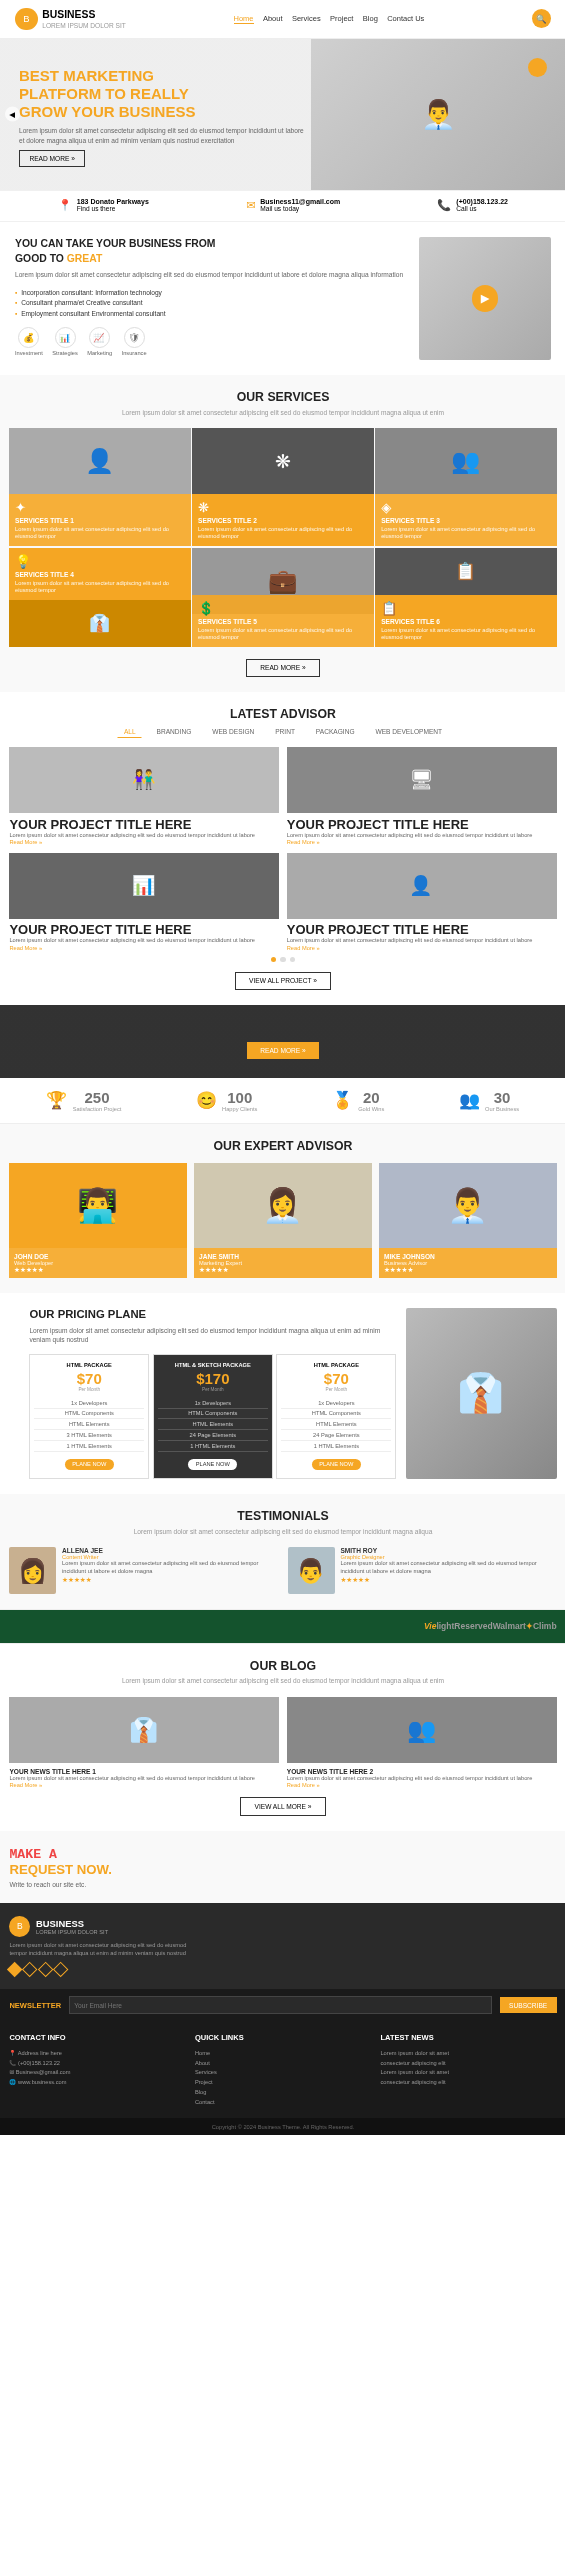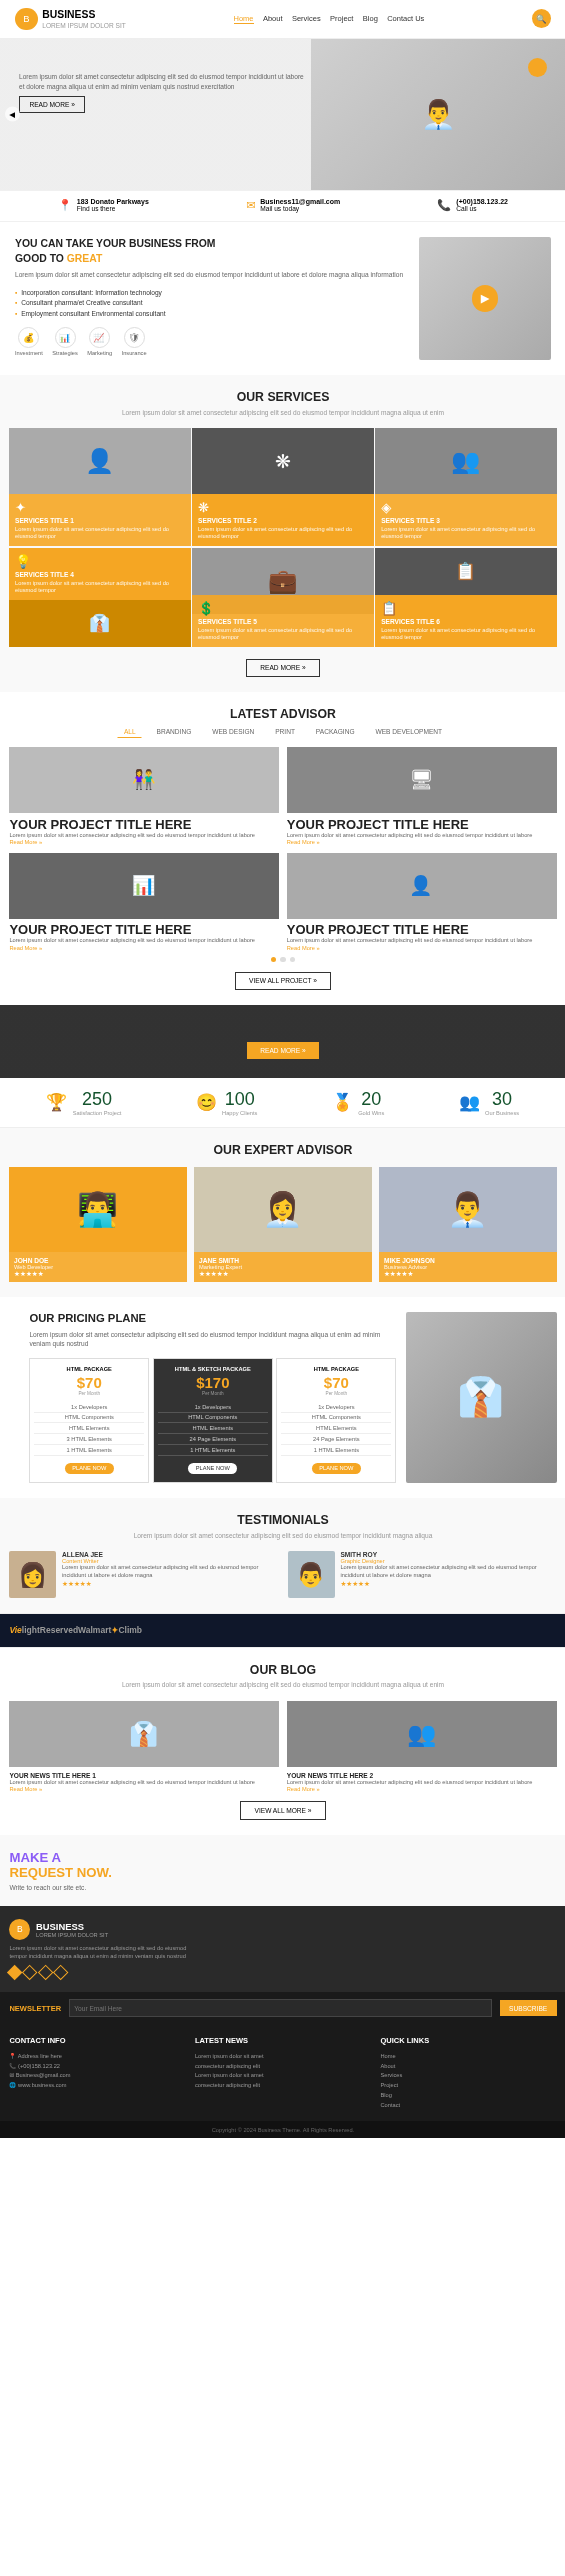--- a/index.html
+++ b/index.html
@@ -87,21 +87,21 @@
     
     .banner { background: linear-gradient(rgba(50,50,50,0.85), rgba(50,50,50,0.85)), #333; padding: 19px; text-align: center; }
     .banner-text { font-size: 10.4px; font-weight: bold; color: #fff; line-height: 1.4; }
     .banner-text span { color: #f5a623; }
     .banner-btn { background: #f5a623; color: #fff; border: none; padding: 4.7px 13.2px; font-size: 6.6px; cursor: pointer; margin-top: 7.5px; }
 
     
     .stats-bar { display: flex; justify-content: space-around; background: #fff; padding: 11.3px 9.4px; border-bottom: 0.9px solid #eee; }
     .stat-item { text-align: center; display: flex; align-items: center; gap: 4.7px; }
     .stat-icon { font-size: 17px; color: #f5a623; }
-    .stat-num { font-size: 18px; font-weight: normal; color: #14532d; }
+    .stat-num { font-size: 15px; font-weight: bold; color: #737373; }
     .stat-label { font-size: 5.7px; color: #999; }
 
     
     .section-advisor { padding: 15px 9.4px; background: #f9f9f9; }
     .advisor-grid { display: flex; gap: 7.5px; }
     .advisor-card { flex: 1; position: relative; }
     .advisor-img { width: 100%; height: 85px; background: #ccc; }
     .advisor-img.orange-bg { background: #f5a623; display: flex; align-items: center; justify-content: center; }
     .advisor-overlay { background: rgba(245,166,35,0.9); padding: 4.7px; }
     .advisor-name { font-size: 6.6px; font-weight: bold; color: #fff; }
@@ -131,21 +131,21 @@
     .section-testimonials { padding: 15px 9.4px; background: #f9f9f9; }
     .testimonials-grid { display: flex; gap: 9.4px; margin-top: 7.5px; }
     .testimonial-card { flex: 1; display: flex; gap: 5.7px; }
     .testimonial-img { width: 47px; height: 47px; background: #ccc; border-radius: 1.9px; flex-shrink: 0; }
     .testimonial-name { font-size: 6.6px; font-weight: bold; color: #333; }
     .testimonial-role { font-size: 5.7px; color: #f5a623; }
     .testimonial-stars { color: #f5a623; font-size: 6.6px; }
     .testimonial-text { font-size: 5.7px; color: #666; line-height: 1.4; }
 
     
-    .brands-bar { display: flex; justify-content: flex-start; align-items: center; padding: 11.3px 9.4px; background: #0f172a; border-top: 0.9px solid #eee; border-bottom: 0.9px solid #eee; }
+    .brands-bar { display: flex; justify-content: flex-end; align-items: center; padding: 11.3px 9.4px; background: #14532d; border-top: 0.9px solid #eee; border-bottom: 0.9px solid #eee; }
     .brand-logo { font-size: 8.5px; font-weight: bold; color: #999; }
 
     
     .section-blog { padding: 15px 9.4px; background: #fff; }
     .blog-grid { display: flex; gap: 7.5px; margin-top: 7.5px; }
     .blog-card { flex: 1; }
     .blog-img { width: 100%; height: 66px; background: #ccc; margin-bottom: 4.7px; }
     .blog-img.dark { background: #888; }
     .blog-title { font-size: 6.6px; font-weight: bold; color: #222; }
     .blog-desc { font-size: 5.7px; color: #666; line-height: 1.3; }
@@ -210,20 +210,25 @@
     <a href="#">Project</a>
     <a href="#">Blog</a>
     <a href="#">Contact Us</a>
   </div>
   <div class="nav-search">🔍</div>
 </nav>
 
 <div class="hero">
   <div class="hero-left-arrow">◀</div>
   <div class="hero-content">
+    <div class="hero-title">
+      <span style="color:#f5a623;">BEST MARKETING</span><br>
+      <span>PLATFORM TO REALLY</span><br>
+      <span>GROW YOUR</span> <span style="color:#f5a623;">BUSINESS</span>
+    </div>
     <div class="hero-desc">Lorem ipsum dolor sit amet consectetur adipiscing elit sed do eiusmod tempor incididunt ut labore et dolore magna aliqua ut enim ad minim veniam quis nostrud exercitation</div>
     <button class="hero-btn">READ MORE »</button>
   </div>
   <div class="hero-img">
     <div class="person-silhouette">👨‍💼</div>
   </div>
   <div class="hero-orange-dot"></div>
 </div>
 
 <div class="info-bar">
@@ -590,21 +595,21 @@
     </div>
   </div>
   <div class="view-all-btn" style="margin-top:9.4px;">
     <button class="btn-readmore">VIEW ALL MORE »</button>
   </div>
 </div>
 
 <div class="section-request">
   <div class="request-left">
     <div class="request-title">
-      <span style="color:#8b5cf6;">MAKE A</span><br>
+      <span style="color:#ef4444;font-family:Liberation Mono, monospace;">MAKE A</span><br>
       <span>REQUEST NOW.</span>
     </div>
     <div class="request-desc">Write to reach our site etc.</div>
   </div>
 </div>
 
 <div class="footer-top">
   <div class="footer-logo-row">
     <div class="footer-logo-icon">B</div>
     <div>
@@ -629,45 +634,45 @@
 
 <div class="footer-bottom">
   <div class="footer-col">
     <div class="footer-col-title">CONTACT INFO</div>
     <div class="footer-col-item">📍 Address line here</div>
     <div class="footer-col-item">📞 (+00)158.123.22</div>
     <div class="footer-col-item">✉ Business@gmail.com</div>
     <div class="footer-col-item">🌐 www.business.com</div>
   </div>
   <div class="footer-col">
+    <div class="footer-col-title">QUICK LINKS</div>
+    <div class="footer-col-item">
+        <a href="#">Home</a>
+      </div>
+    <div class="footer-col-item">
+        <a href="#">About</a>
+      </div>
+    <div class="footer-col-item">
+        <a href="#">Services</a>
+      </div>
+    <div class="footer-col-item">
+        <a href="#">Project</a>
+      </div>
+    <div class="footer-col-item">
+        <a href="#">Blog</a>
+      </div>
+    <div class="footer-col-item">
+        <a href="#">Contact</a>
+      </div>
+  </div>
+  <div class="footer-col">
     <div class="footer-col-title">LATEST NEWS</div>
     <div class="footer-col-item">Lorem ipsum dolor sit amet</div>
     <div class="footer-col-item">consectetur adipiscing elit</div>
     <div class="footer-col-item">Lorem ipsum dolor sit amet</div>
     <div class="footer-col-item">consectetur adipiscing elit</div>
   </div>
-  <div class="footer-col">
-    <div class="footer-col-title">QUICK LINKS</div>
-    <div class="footer-col-item">
-        <a href="#">Home</a>
-      </div>
-    <div class="footer-col-item">
-        <a href="#">About</a>
-      </div>
-    <div class="footer-col-item">
-        <a href="#">Services</a>
-      </div>
-    <div class="footer-col-item">
-        <a href="#">Project</a>
-      </div>
-    <div class="footer-col-item">
-        <a href="#">Blog</a>
-      </div>
-    <div class="footer-col-item">
-        <a href="#">Contact</a>
-      </div>
-  </div>
 </div>
 
 <div class="footer-copyright">
   <div class="footer-copyright-text">Copyright © 2024 Business Theme. All Rights Reserved.</div>
 </div>
 
 
 </body></html>

